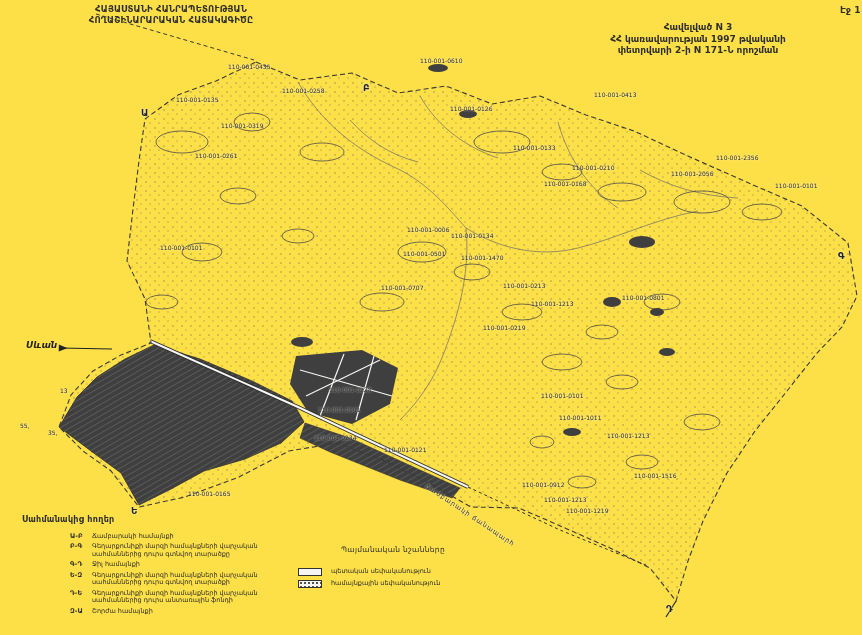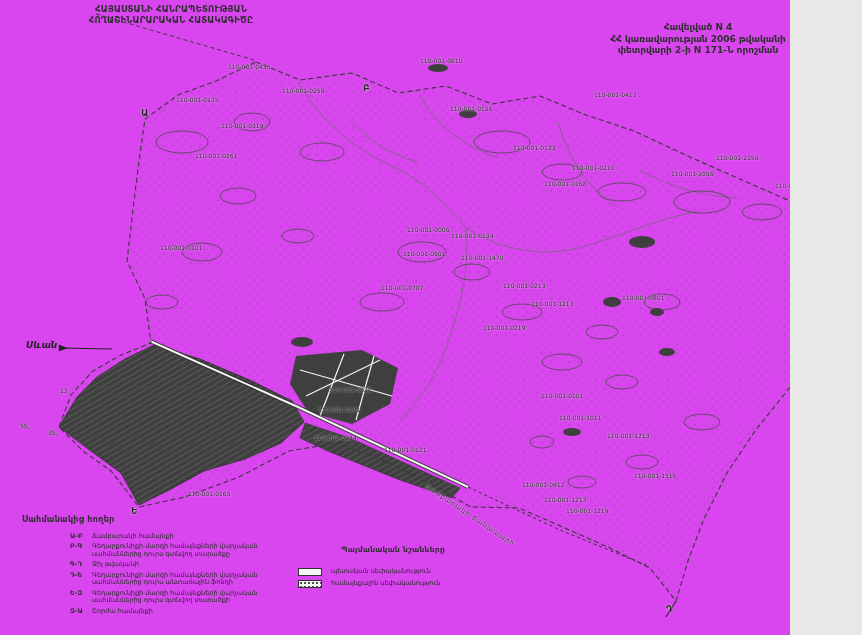--- a/index.html
+++ b/index.html
@@ -1,18 +1,18 @@
 <!DOCTYPE html>
 <html><head>
 <meta charset="utf-8">
 <style>
   html,body{margin:0;padding:0;background:#e8e8e6;}
   #page{
-    position:relative;width:790px;height:635px;overflow:hidden;
-    background:#d946ef;color:#2e2e2e;
+    position:relative;width:862px;height:635px;overflow:hidden;
+    background:#fde047;color:#2e2e2e;
     font-family:"DejaVu Sans",sans-serif;
   }
   
   .title-left{
     position:absolute;left:38px;top:4px;width:266px;
     text-align:center;font-weight:bold;font-size:8.5px;line-height:10.5px;
     letter-spacing:.2px;
   }
   .title-right{
     position:absolute;left:566px;top:22px;width:264px;
@@ -46,21 +46,21 @@
   .legend-border{
     position:absolute;left:22px;top:516px;width:268px;font-size:6.5px;line-height:7.5px;
   }
   .legend-border .lg-title{font-size:8px;font-weight:bold;margin-bottom:9px;letter-spacing:.3px;}
   .lb-item{display:flex;margin-bottom:3px;margin-left:48px;}
   .lb-code{width:22px;flex:0 0 22px;font-weight:bold;}
   .lb-text{flex:1;}
   .legend-signs{
     position:absolute;left:298px;top:546px;width:190px;font-size:6.5px;line-height:7.5px;
   }
-  .legend-signs .lg-title{font-size:7.5px;font-weight:bold;text-align:center;margin-bottom:14px;letter-spacing:.3px;}
+  .legend-signs .lg-title{font-size:7.5px;font-weight:normal;text-align:center;margin-bottom:14px;letter-spacing:.3px;}
   .ls-item{display:flex;align-items:flex-end;margin-bottom:4px;}
   .ls-swatch{
     flex:0 0 24px;width:24px;height:8px;border:1px solid #333;margin-right:9px;margin-top:0;
     background:#f5f5f3;box-sizing:border-box;
   }
   .ls-swatch.dots{
     background-image:radial-gradient(#444 0.7px, transparent 0.8px);
     background-size:4px 4px;
   }
   .ls-swatch.plain2{height:9px;}
@@ -70,22 +70,22 @@
 <body>
 
 <div id="page">
 
   <div class="title-left">
     <div>ՀԱՅԱՍՏԱՆԻ ՀԱՆՐԱՊԵՏՈՒԹՅԱՆ</div>
     <div>ՀՈՂԱՇԻՆԱՐԱՐԱԿԱՆ ՀԱՏԱԿԱԳԻԾԸ</div>
   </div>
   <div class="page-no">Էջ 1</div>
   <div class="title-right">
-    <div>Հավելված N 4</div>
-    <div>ՀՀ կառավարության 2006 թվականի</div>
+    <div>Հավելված N 3</div>
+    <div>ՀՀ կառավարության 1997 թվականի</div>
     <div>փետրվարի 2-ի N 171-Ն որոշման</div>
   </div>
 
   <svg id="map" width="862" height="635" viewBox="0 0 862 635">
     <defs>
       <pattern id="dots" width="9" height="9" patternUnits="userSpaceOnUse">
         <circle cx="2" cy="2" r="0.8" fill="#555"></circle>
         <circle cx="6" cy="6" r="0.7" fill="#666"></circle>
       </pattern>
       <pattern id="hatch" width="5" height="5" patternUnits="userSpaceOnUse" patternTransform="rotate(60)">
@@ -238,29 +238,29 @@
         <div class="lb-item">
           <div class="lb-code">Ա-Բ</div>
           <div class="lb-text">Ճամբարակի համայնքի</div>
         </div>
         <div class="lb-item">
           <div class="lb-code">Բ-Գ</div>
           <div class="lb-text">Գեղարքունիքի մարզի համայնքների վարչական սահմաններից դուրս գտնվող տարածքը</div>
         </div>
         <div class="lb-item">
           <div class="lb-code">Գ-Դ</div>
-          <div class="lb-text">Ջիլ թվականի</div>
+          <div class="lb-text">Ջիլ համայնքի</div>
+        </div>
+        <div class="lb-item">
+          <div class="lb-code">Ե-Զ</div>
+          <div class="lb-text">Գեղարքունիքի մարզի համայնքների վարչական սահմաններից դուրս գտնվող տարածքի</div>
         </div>
         <div class="lb-item">
           <div class="lb-code">Դ-Ե</div>
           <div class="lb-text">Գեղարքունիքի մարզի համայնքների վարչական սահմաններից դուրս անտառային ֆոնդի</div>
-        </div>
-        <div class="lb-item">
-          <div class="lb-code">Ե-Զ</div>
-          <div class="lb-text">Գեղարքունիքի մարզի համայնքների վարչական սահմաններից դուրս գտնվող տարածքի</div>
         </div>
         <div class="lb-item">
           <div class="lb-code">Զ-Ա</div>
           <div class="lb-text">Շորժա համայնքի</div>
         </div>
       </div>
   </div>
 
   <div class="legend-signs">
     <div class="lg-title">Պայմանական նշանները</div>

